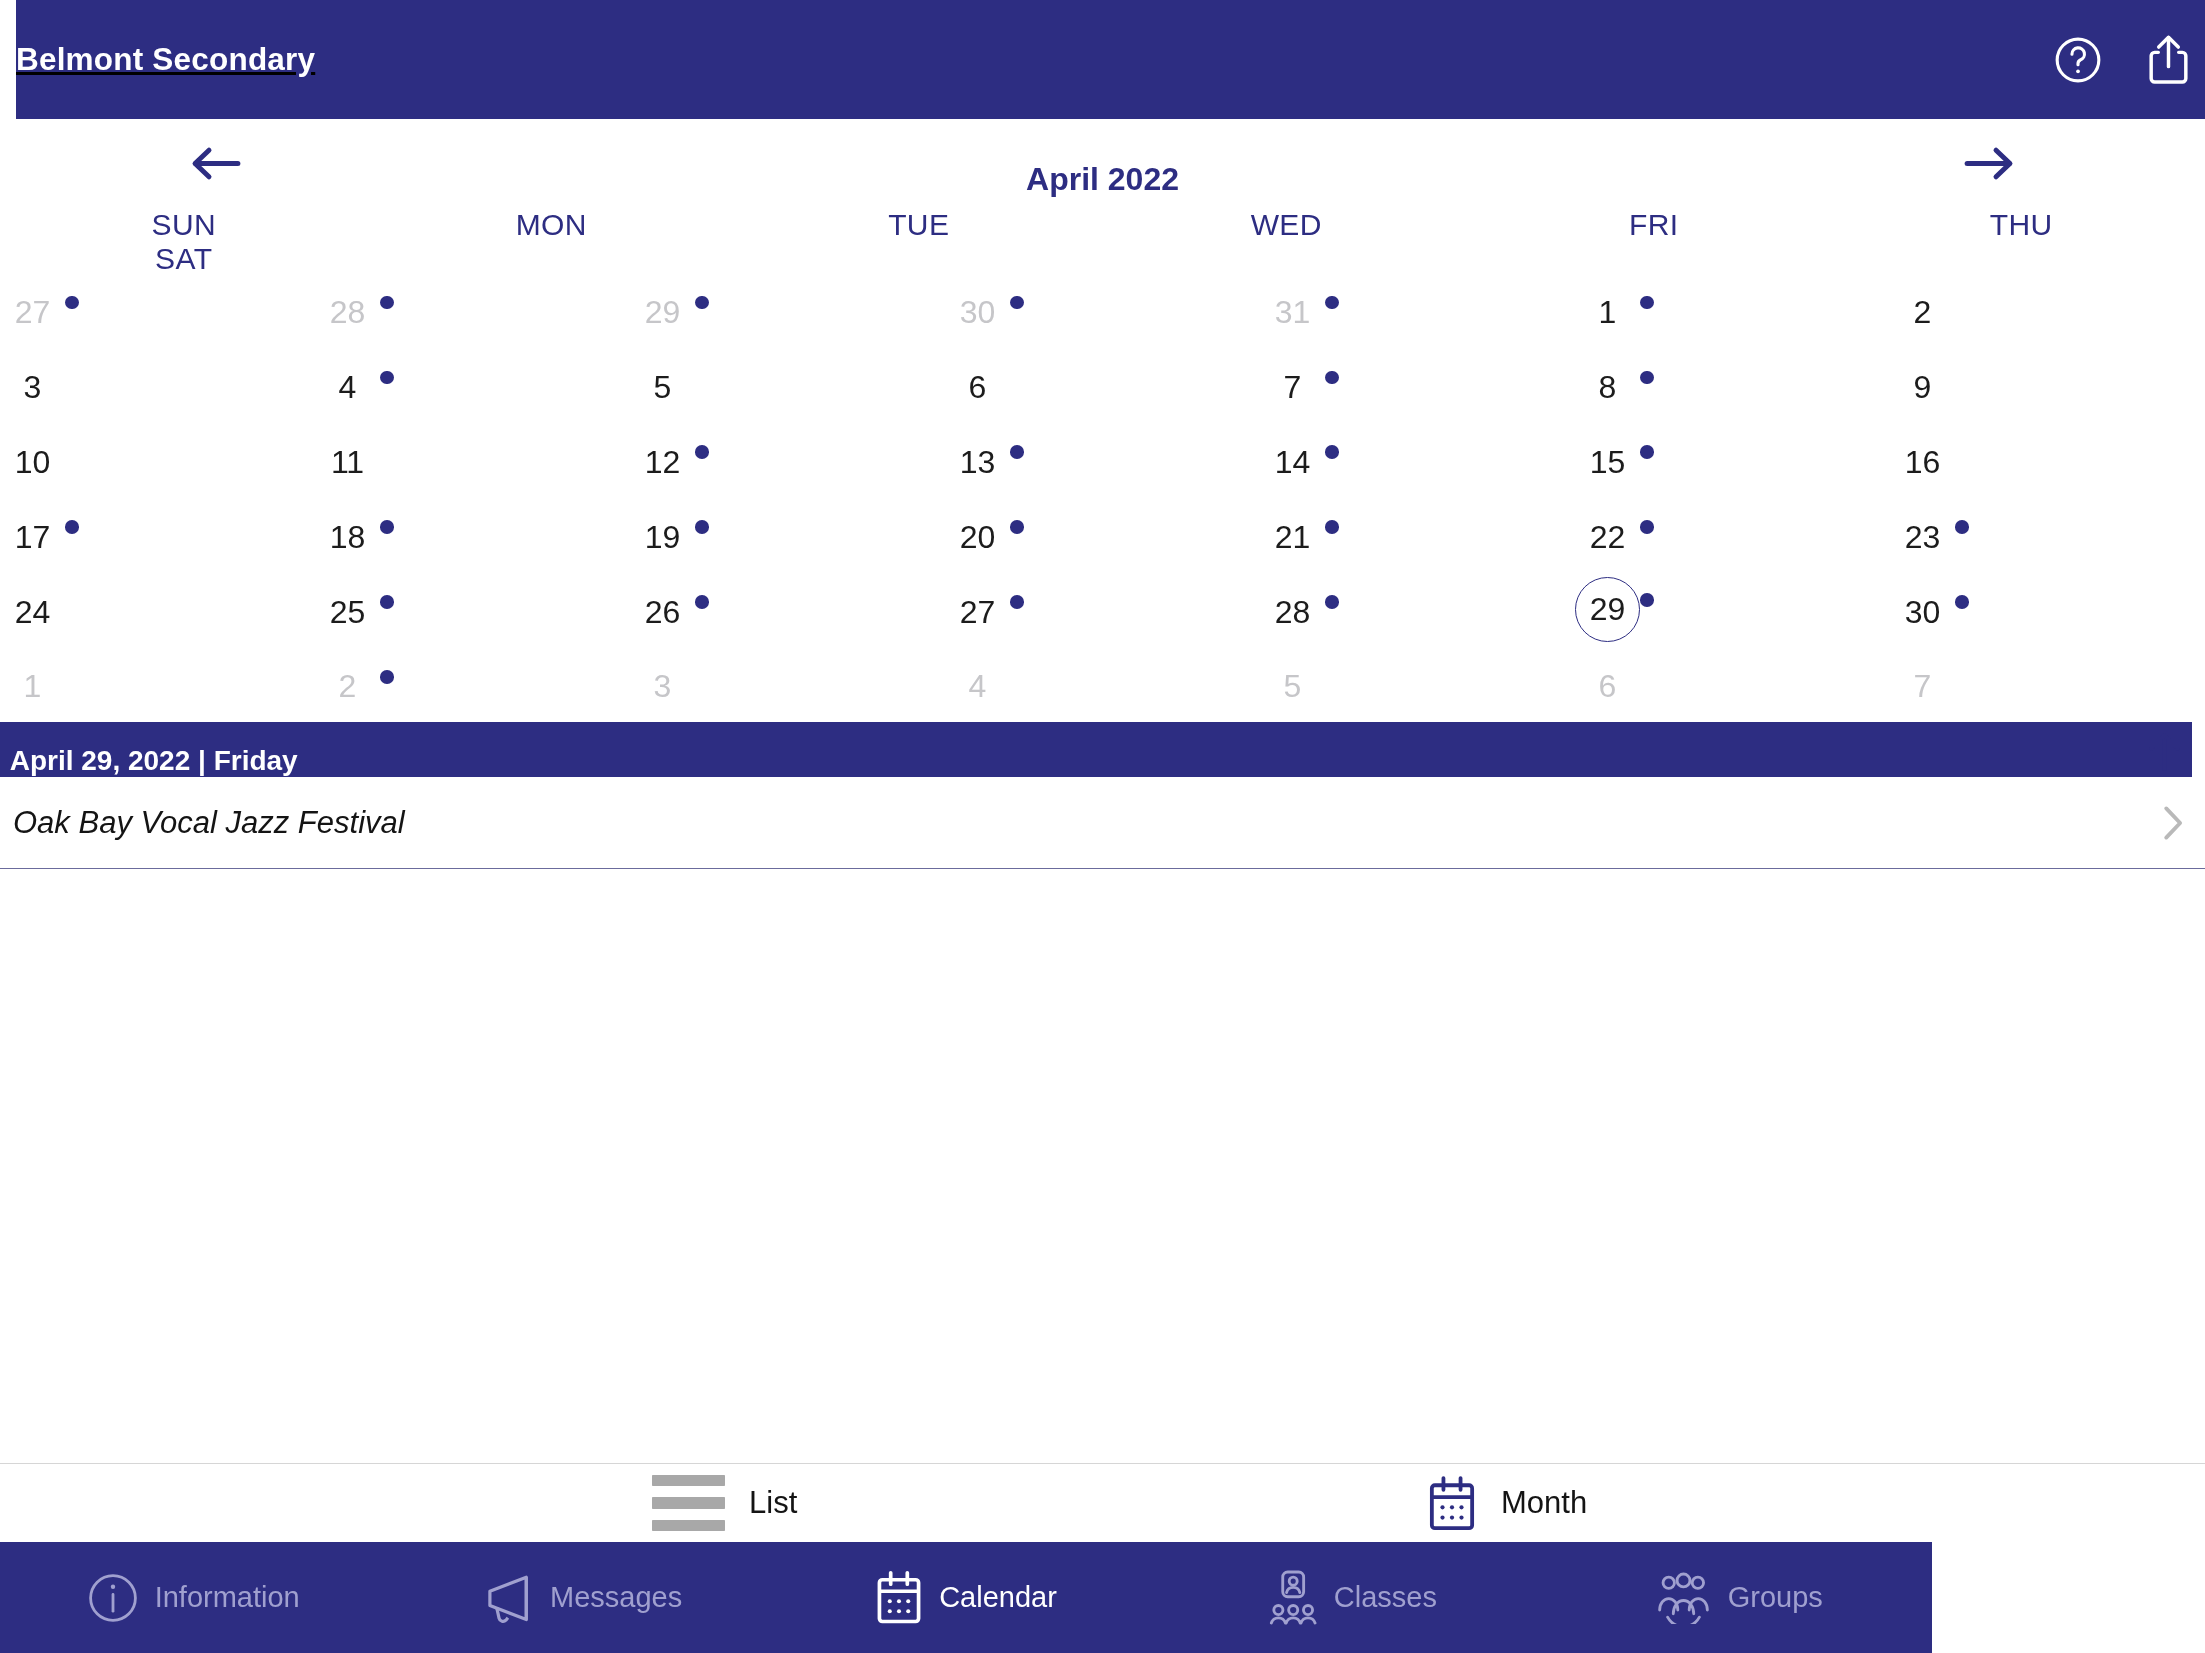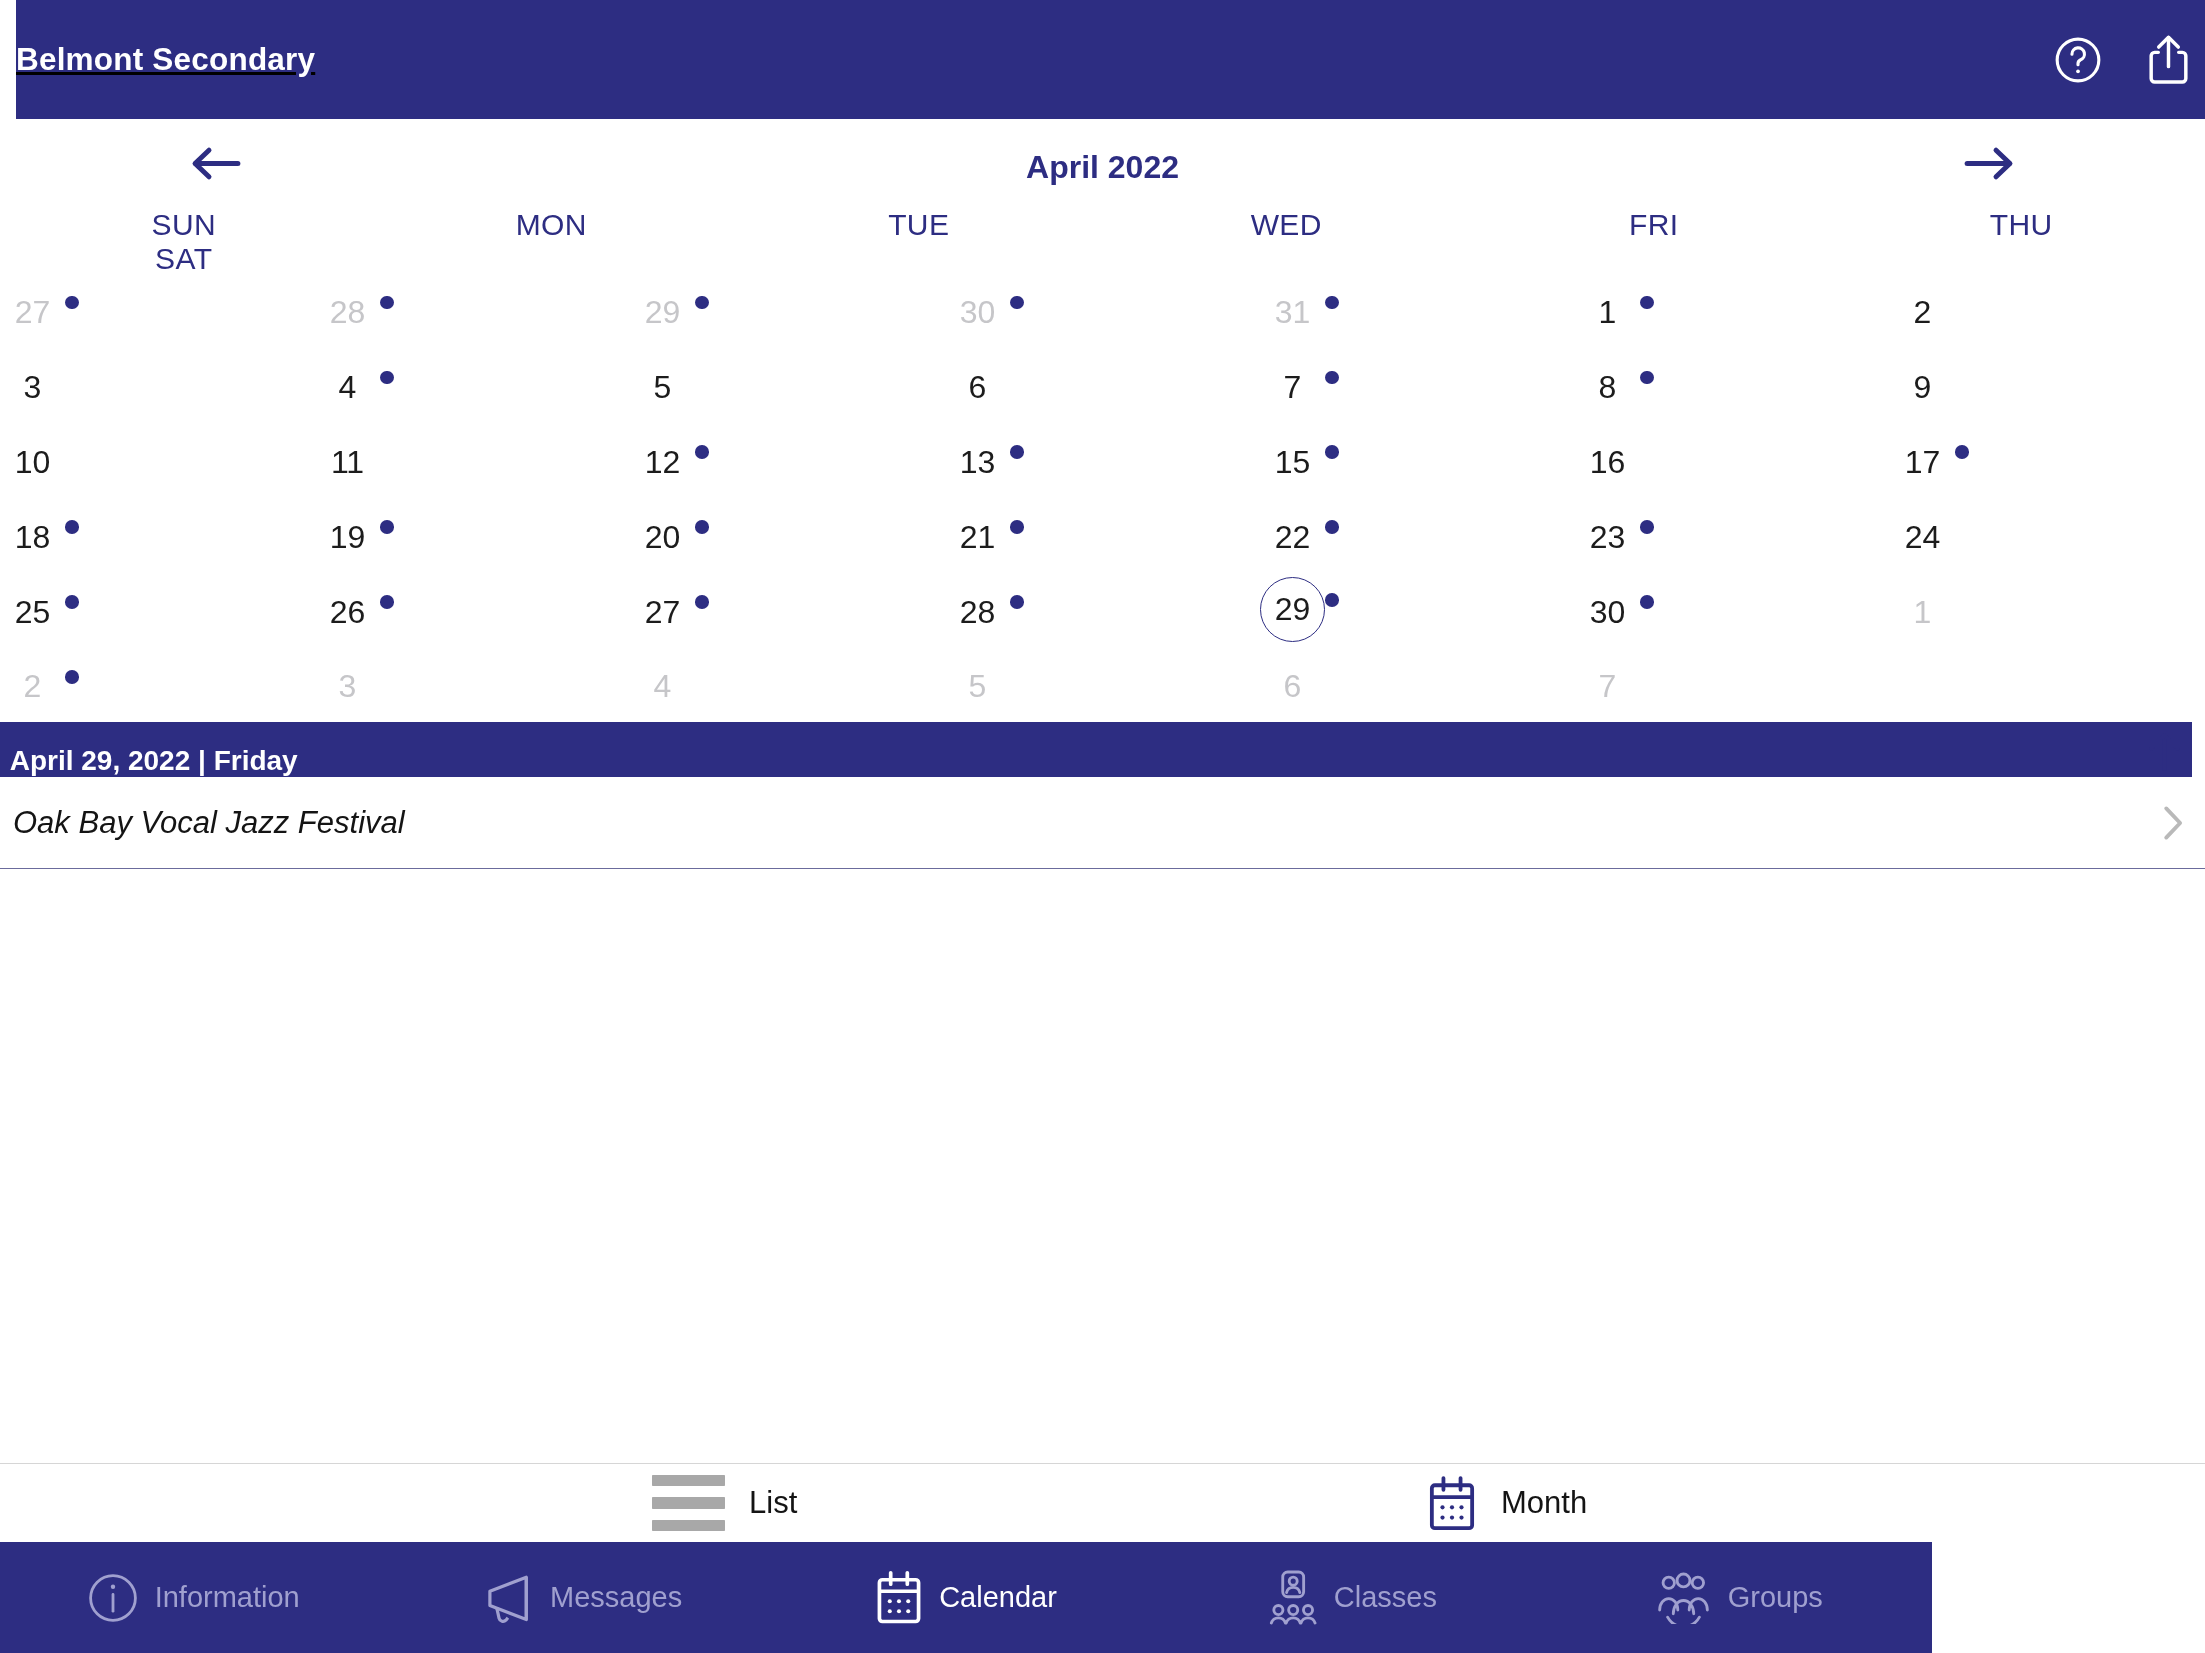--- a/index.html
+++ b/index.html
@@ -31,21 +31,21 @@
     position:absolute; left:0; top:119px; width:2205px; height:89px;
   }
   .nav-arrow {
     position:absolute; top:50%; transform:translateY(-50%);
     width:73px; height:57px; display:flex; align-items:center; justify-content:center;
     cursor:pointer;
   }
   .nav-prev { left:179px; }
   .nav-next { left:1952px; }
   .month-label {
-    position:absolute; left:0; top:4px; width:2205px; height:89px;
+    position:absolute; left:0; top:16px; width:2205px; height:89px;
     display:flex; align-items:center; justify-content:center;
     color:#2d2d82; font-size:32px; font-weight:bold;
   }
 
   
   .weekdays {
     position:absolute; left:0; top:208px; width:2205px; height:61px;
     display:grid; grid-template-columns:repeat(6,1fr);
   }
   .weekday {
@@ -251,20 +251,24 @@
       <div class="daycell">
         <div class="daynum">11</div>
         <div class="dot hidden"></div>
       </div>
       <div class="daycell">
         <div class="daynum">12</div>
         <div class="dot"></div>
       </div>
       <div class="daycell">
         <div class="daynum">13</div>
+        <div class="dot"></div>
+      </div>
+      <div class="daycell">
+        <div class="daynum">14</div>
         <div class="dot"></div>
       </div>
       <div class="daycell">
         <div class="daynum">15</div>
         <div class="dot"></div>
       </div>
       <div class="daycell">
         <div class="daynum">16</div>
         <div class="dot hidden"></div>
       </div>

